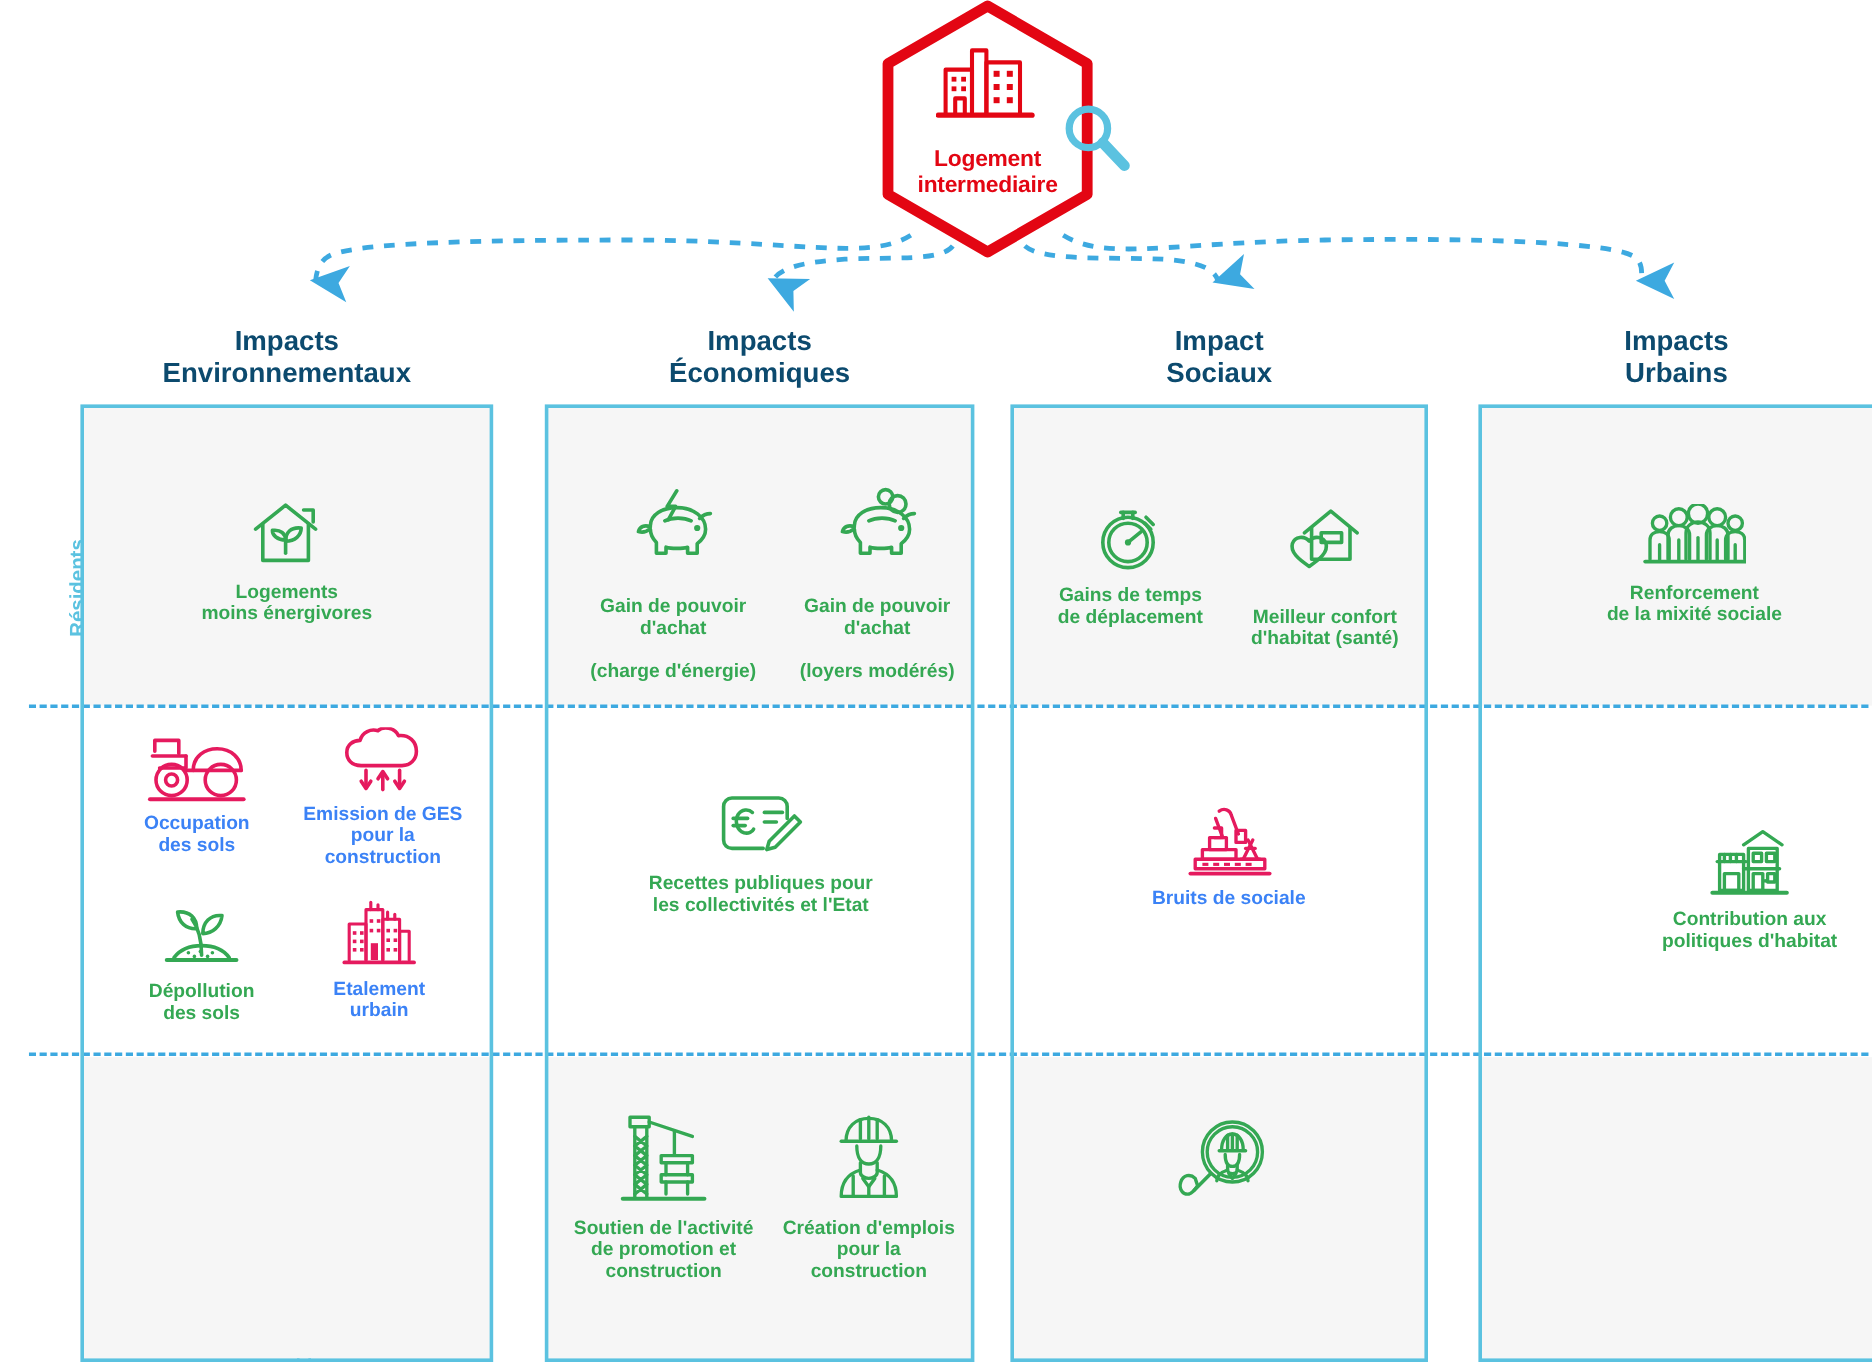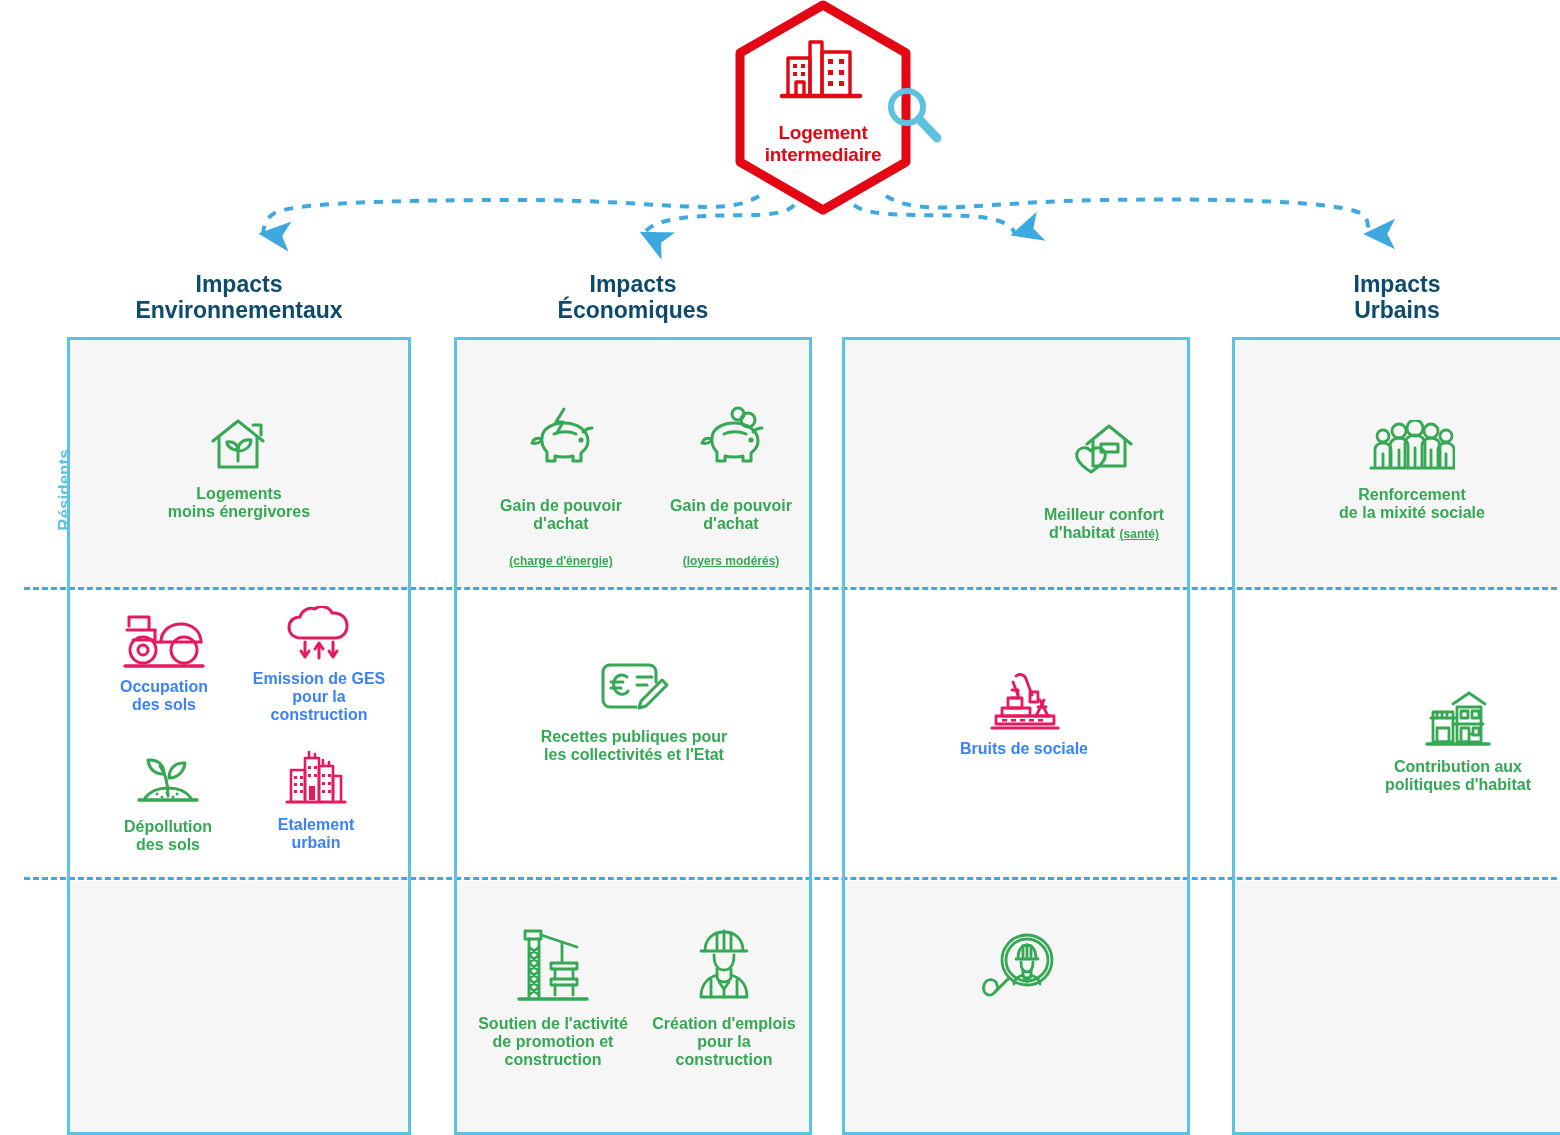--- a/index.html
+++ b/index.html
@@ -113,21 +113,21 @@
   .item .ic {
     display: block;
     margin: 0 auto 8px auto;
   }
   .item .lbl {
     font-weight: bold;
     font-size: 16px;
     line-height: 18px;
     white-space: pre-line;
   }
-  .item .lbl .sm { font-size: 12px; text-decoration: underline; }
+  .item .lbl .sm { font-size: 16px; }
   .green .lbl { color: #34A853; }
   .pink  .lbl { color: #3b82f6; }
 </style>
 </head>
 <body>
 
 <div id="root">
 
   <svg id="connectors" viewBox="0 0 1560 340">
     <defs>
@@ -176,20 +176,22 @@
     </svg>
 
     <div class="hublabel">Logement
 intermediaire</div>
   </div>
 
   <div class="colhead" style="left:43px;  width:344px;">Impacts
 Environnementaux</div>
   <div class="colhead" style="left:430px; width:358px;">Impacts
 Économiques</div>
+  <div class="colhead" style="left:818px; width:348px;">Impact
+Sociaux</div>
   <div class="colhead" style="left:1208px; width:330px;">Impacts
 Urbains</div>
 
   <div class="rowlabel" style="top:430px; height:110px; line-height:40px;">
     <span>Résidents</span>
   </div>
   <div class="rowlabel" style="top:640px; height:180px; line-height:180px;">
     <span>Territoires
 et Collectivités</span>
   </div>
@@ -416,20 +418,37 @@
         <path d="M35,64 L35,72"></path>
         <path d="M22,55 L22,72"></path>
           <path d="M48,55 L48,72"></path>
       </g>
     </svg>
     <div class="lbl">Création d'emplois
 pour la
 construction</div>
   </div>
 
+  <div class="item green" style="left:840px; top:418px; width:156px;">
+    <svg class="ic" width="62" height="62" viewBox="0 0 62 62">
+      <g fill="none" stroke="#34A853" stroke-width="3" stroke-linejoin="round" stroke-linecap="round">
+        <circle cx="29" cy="34" r="21"></circle>
+        <circle cx="29" cy="34" r="16"></circle>
+        <path d="M29,34 L40,25"></path>
+        <path d="M23,9 L35,9"></path>
+        <path d="M25,9 L25,14"></path>
+          <path d="M33,9 L33,14"></path>
+        <path d="M44,13 L50,19"></path>
+        <path d="M43,18 L48,23"></path>
+      </g>
+      <circle cx="29" cy="34" r="2.6" fill="#34A853"></circle>
+    </svg>
+    <div class="lbl">Gains de temps
+de déplacement</div>
+  </div>
 
   <div class="item green" style="left:1000px; top:418px; width:160px;">
     <svg class="ic" width="62" height="62" viewBox="0 0 62 62">
       <g fill="none" stroke="#34A853" stroke-width="3" stroke-linejoin="round" stroke-linecap="round">
         <path d="M14,26 L36,8 L58,26"></path>
         <path d="M20,22 L20,48 L52,48 L52,22"></path>
         <path d="M28,26 L45,26 L45,34 L28,34 Z"></path>
         <path d="M18,33 C14,28 6,29 4,35 C2,42 9,48 18,54 C27,48 34,42 32,35 C30,29 22,28 18,33 Z"></path>
       </g>
     </svg>

